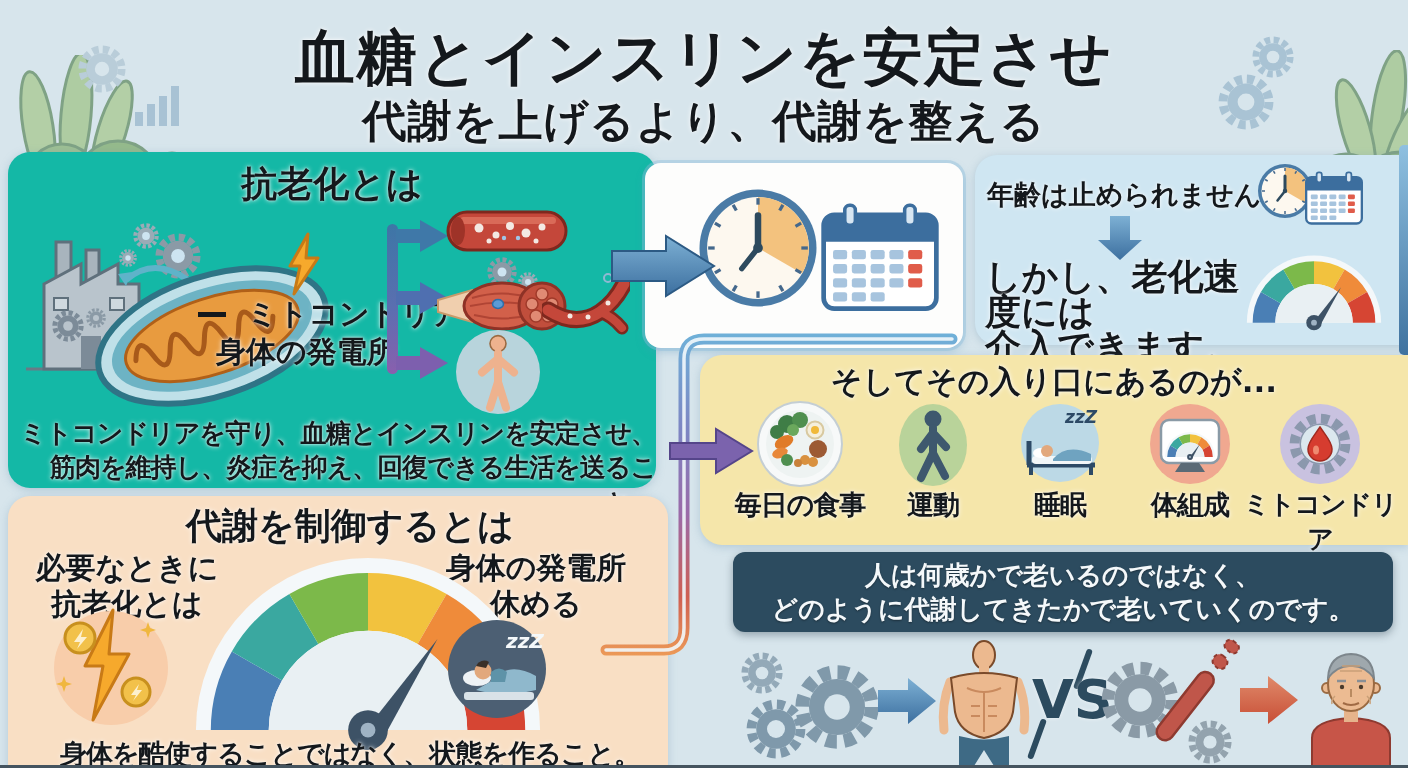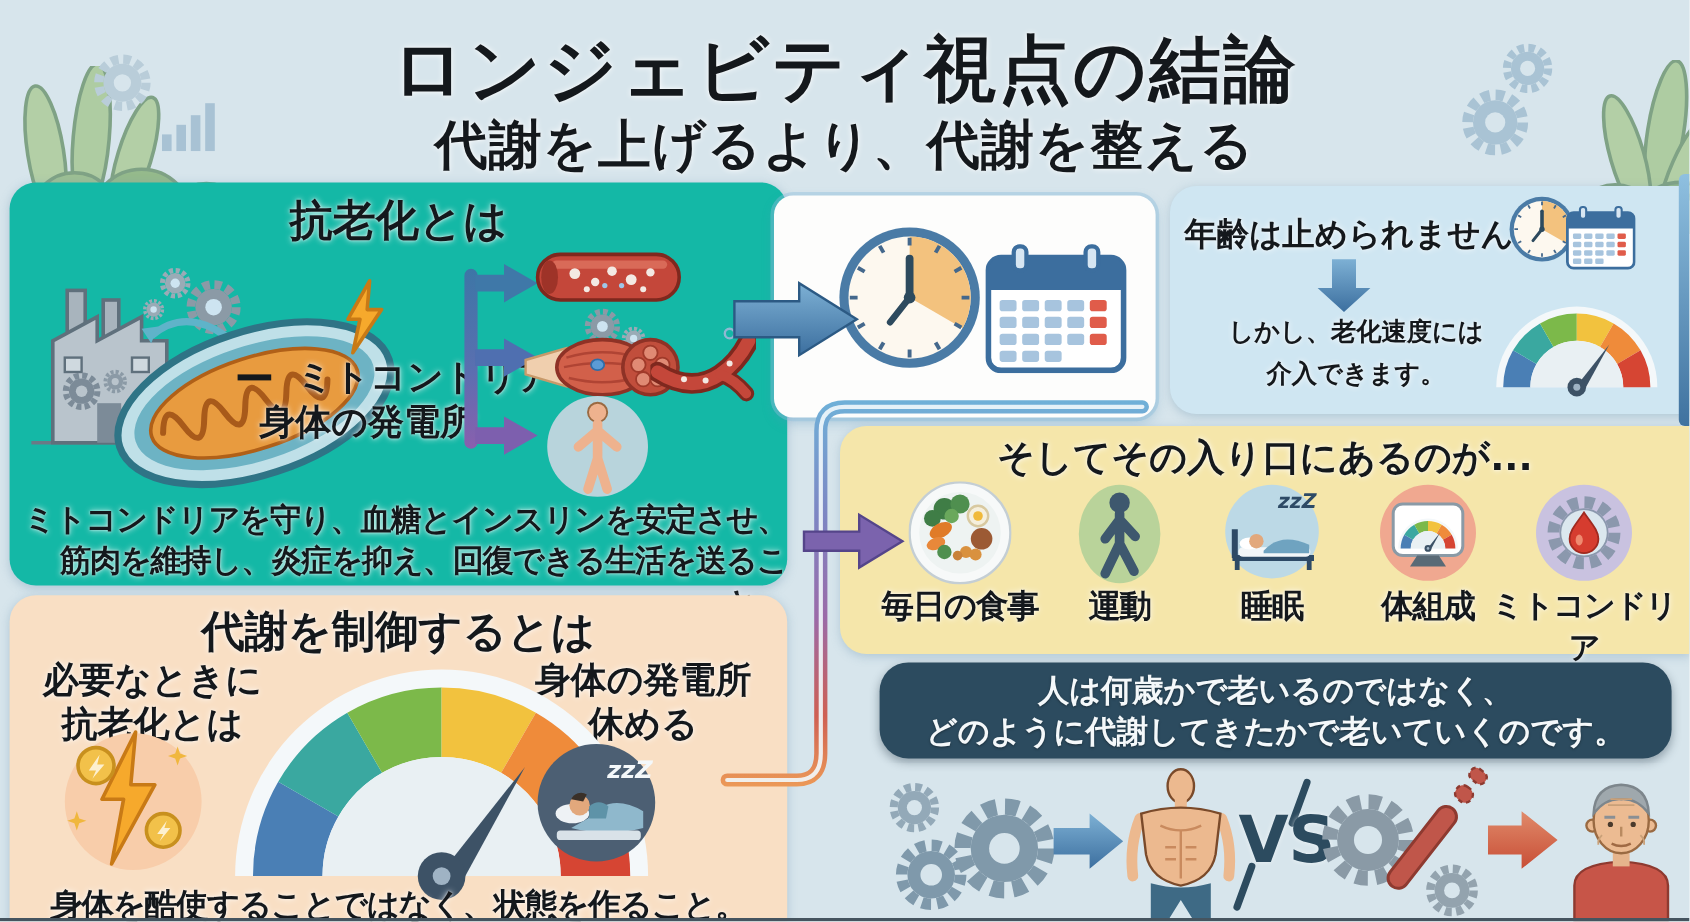--- a/index.html
+++ b/index.html
@@ -9,25 +9,25 @@
   .txt{color:#14181c;font-weight:bold;text-shadow:0 0 5px rgba(255,255,255,.85),0 0 2px rgba(255,255,255,.7);}
   .center{text-align:center;}
 
   
   .title-main{left:0;top:18px;width:1408px;font-size:60px;letter-spacing:2px;}
   .title-sub{left:0;top:92px;width:1408px;font-size:44px;letter-spacing:1px;}
 
   
   .panel{border-radius:22px;box-shadow:0 2px 8px rgba(110,150,175,.35);}
   .box-blue{left:8px;top:152px;width:648px;height:336px;background:#14b8a6;}
-  .box-orange{left:8px;top:496px;width:648px;height:272px;background:#f9dfc4;border-bottom-left-radius:0;border-bottom-right-radius:0;}
+  .box-orange{left:8px;top:496px;width:648px;height:272px;background:#f9dfc4;border-bottom-left-radius:0;border-bottom-right-radius:0;padding-left:12px;}
   .box-age{left:975px;top:155px;width:433px;height:190px;background:#cfe6f2;border-top-right-radius:0;border-bottom-right-radius:0;}
   .box-yellow{left:700px;top:355px;width:708px;height:190px;background:#f5e6aa;border-top-right-radius:0;border-bottom-right-radius:0;}
   .panel-white{left:645px;top:163px;width:318px;height:185px;background:#fdfdfc;border-radius:16px;box-shadow:0 0 0 3px rgba(140,190,220,.4),0 4px 10px rgba(90,150,190,.35);}
-  .banner-dark{left:733px;top:552px;width:660px;height:80px;background:#2c4b5f;border-radius:24px;box-shadow:0 3px 8px rgba(40,60,75,.4);}
+  .banner-dark{left:733px;top:552px;width:660px;height:80px;background:#2c4b5f;border-radius:12px;box-shadow:0 3px 8px rgba(40,60,75,.4);}
   .banner-dark .line{color:#f4f8fa;font-weight:bold;width:100%;text-align:center;font-size:26px;text-shadow:0 1px 2px rgba(0,0,0,.4);}
 
   .box-title{width:100%;text-align:center;font-size:36px;}
   .desc-line{width:100%;text-align:right;font-size:26px;letter-spacing:-1px;}
   .caption{font-size:30px;line-height:36px;text-align:center;}
 
   .gw-item-label{text-align:center;font-size:27px;letter-spacing:-1px;}
   .vs-text{font-size:54px;font-weight:bold;color:#2c4b5f;text-shadow:0 0 4px rgba(255,255,255,.6);}
   .slash{width:6px;height:42px;background:#2c4b5f;border-radius:3px;transform:rotate(20deg);}
 
@@ -142,21 +142,21 @@
     <rect x="24" y="14" width="8" height="30" fill="#a8c2d4"></rect>
       <rect x="36" y="4" width="8" height="40" fill="#a8c2d4"></rect>
   </svg>
   <svg class="abs" style="left:1252px;top:36px" width="42" height="42" viewBox="-50 -50 100 100">
       <use href="#gearg" style="color:#a9c3d4;--hole:#d7e5ec"></use>
     </svg>
   <svg class="abs" style="left:1218px;top:74px" width="56" height="56" viewBox="-50 -50 100 100">
       <use href="#gearg" style="color:#a9c3d4;--hole:#d7e5ec"></use>
     </svg>
 
-  <div class="abs txt center title-main">ロンジェビティ視点の結論</div>
+  <div class="abs txt center title-main">血糖とインスリンを安定させ</div>
   <div class="abs txt center title-sub">代謝を上げるより、代謝を整える</div>
 
   <div class="abs panel box-blue">
     <div class="abs txt box-title" style="top:8px">抗老化とは</div>
 
     <svg class="abs" style="left:18px;top:62px" width="200" height="160" viewBox="0 0 200 160">
       <line x1="0" y1="155" x2="200" y2="155" stroke="#6a7a86" stroke-width="3"></line>
       <rect x="30" y="28" width="15" height="48" fill="#a8b4bd" stroke="#5f707c" stroke-width="3"></rect>
       <rect x="60" y="36" width="13" height="40" fill="#a8b4bd" stroke="#5f707c" stroke-width="3"></rect>
       <polygon points="18,70 55,50 55,70 92,50 92,70 113,70 113,155 18,155" fill="#b9c4cc" stroke="#5f707c" stroke-width="3"></polygon>
@@ -314,21 +314,21 @@
   </div>
 
   <div class="abs panel box-age">
     <div class="abs txt" style="left:12px;top:22px;font-size:27px">年齢は止められません。</div>
     <svg class="abs" style="left:280px;top:6px" width="60" height="60" viewBox="-60 -60 120 120">
         <use href="#clockg"></use>
       </svg>
     <svg class="abs" style="left:330px;top:16px" width="58" height="54" viewBox="0 0 100 92">
         <use href="#calg"></use>
       </svg>
-    <div class="abs txt" style="left:10px;top:104px;width:290px;text-align:center;font-size:21px;line-height:35px">
+    <div class="abs txt" style="left:10px;top:104px;width:290px;text-align:left;font-size:36px;line-height:35px">
       <div>しかし、老化速度には</div>
       <div>介入できます。</div>
     </div>
     <svg class="abs" style="left:268px;top:96px" width="142" height="80" viewBox="-110 -110 220 122">
         <use href="#gaugesym"></use>
       </svg>
   </div>
 
   <div class="abs panel box-yellow">
     <div class="abs txt" style="top:6px;width:100%;text-align:center;font-size:31px">そしてその入り口にあるのが...</div>

